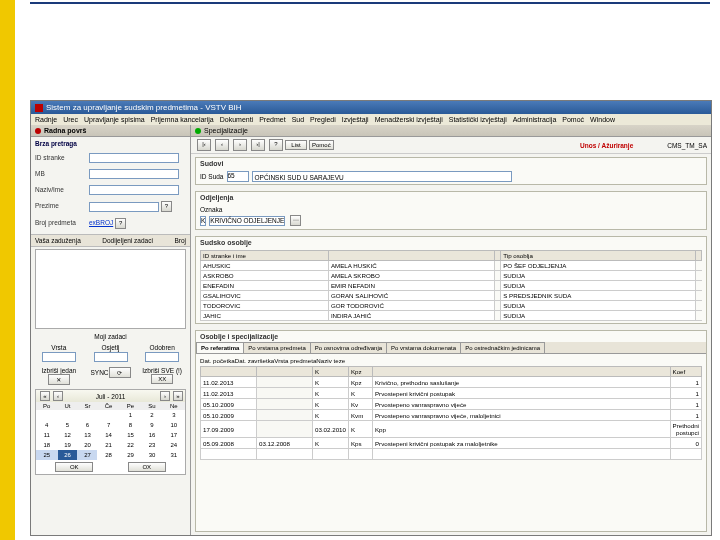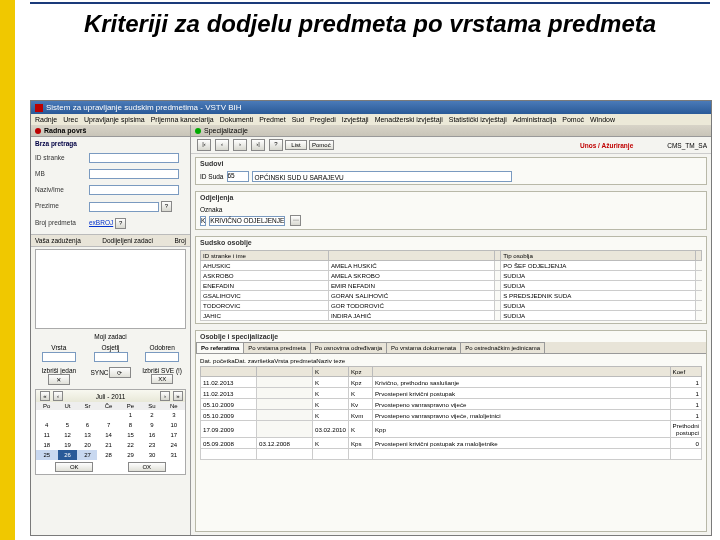--- a/index.html
+++ b/index.html
@@ -72,21 +72,20 @@
   .tbl2 td{border:1px solid #ccc;padding:1px 2px;height:11px;}
   .tbl2 td.r{text-align:right;}
   .tbl2 td.empty{background:#f8f8f4;}
 </style>
 </head>
 <body>
 <div class="frame">
   <div class="gold-bar"></div>
   <div class="title-area">
     <div class="title-rule"></div>
-    <div class="title">Kriteriji za dodjelu predmeta po vrstama predmeta</div>
   </div>
 
   <div class="app">
     <div class="titlebar">
       <span class="ticon"></span>
       <span>Sistem za upravljanje sudskim predmetima - VSTV BIH</span>
     </div>
     <div class="menubar">
       <span>Radnje</span>
       <span>Urec</span>

